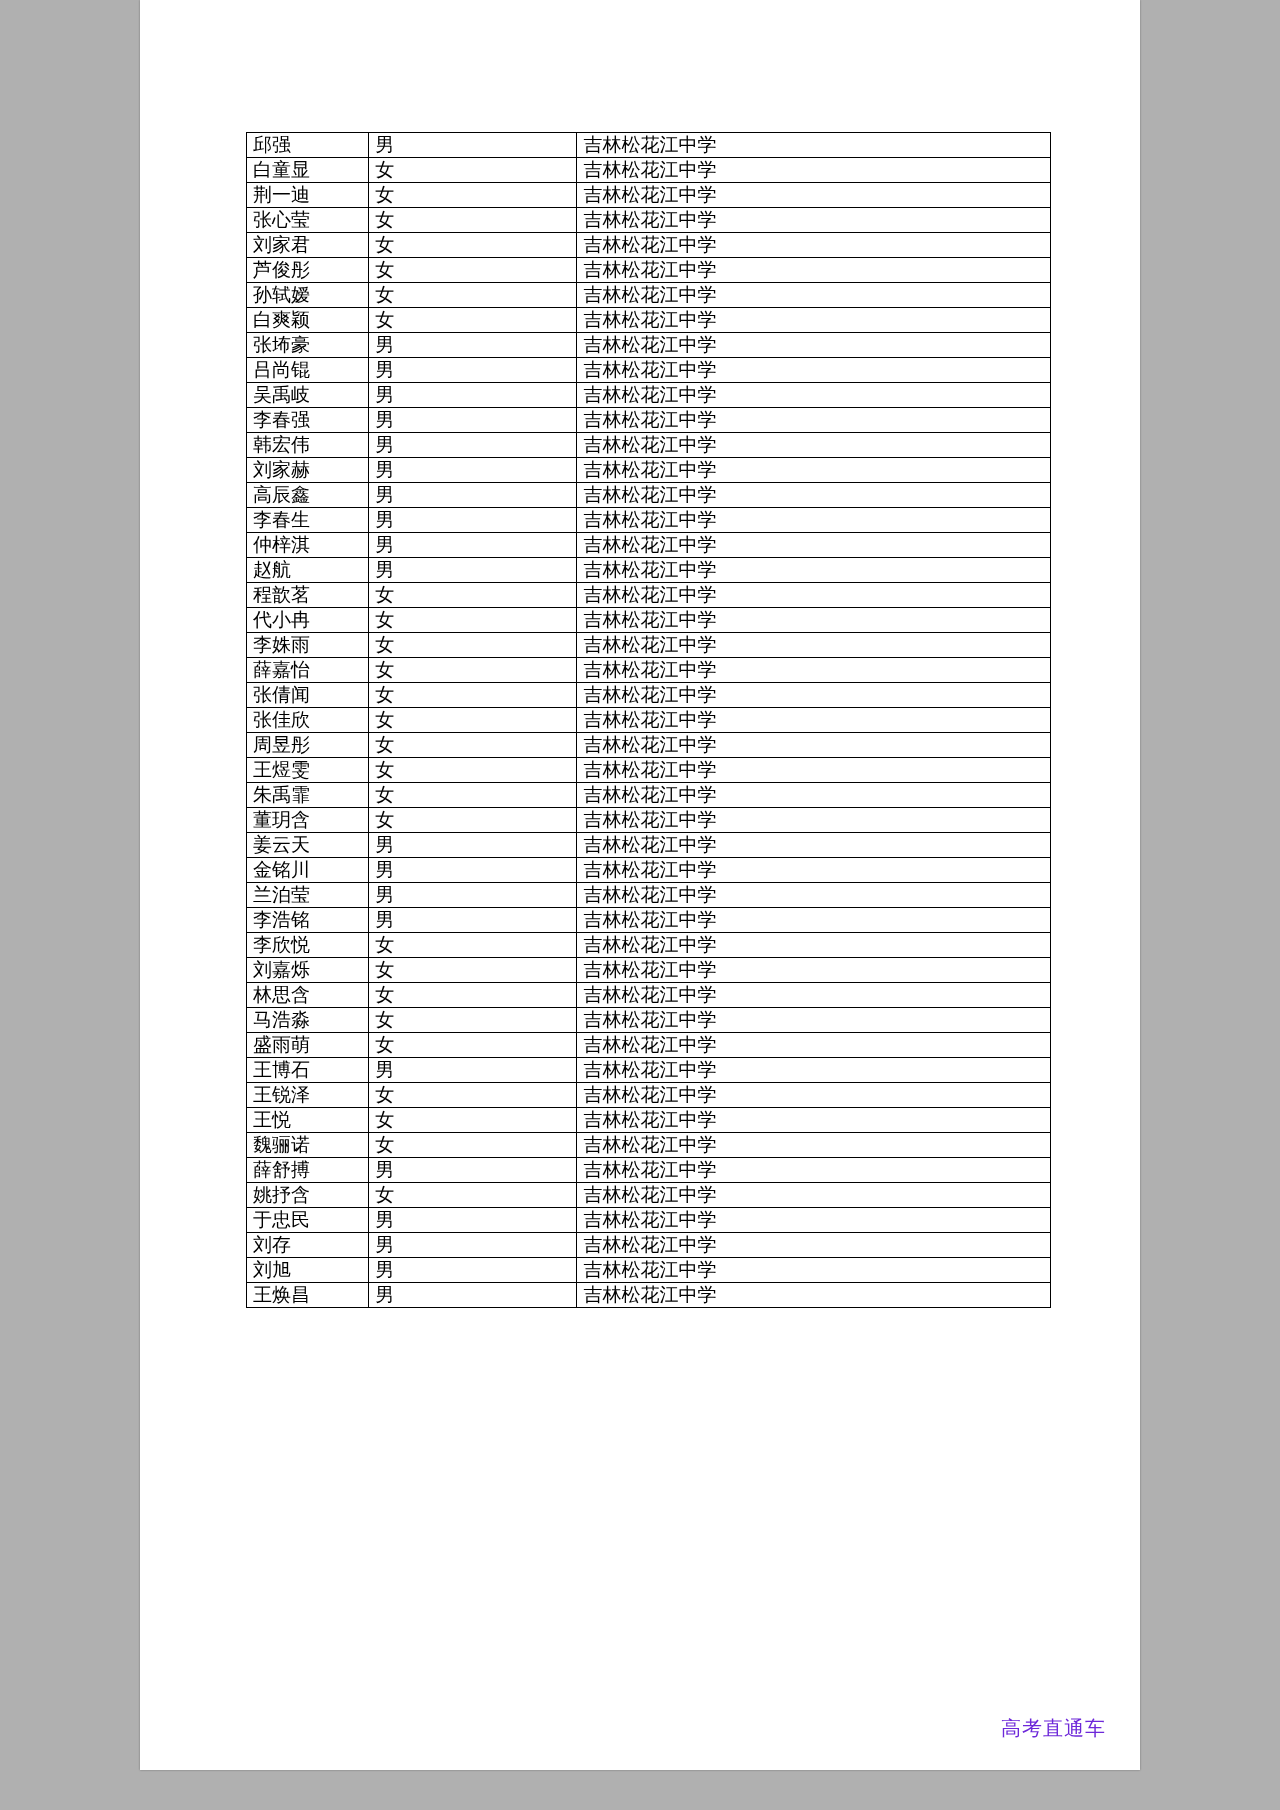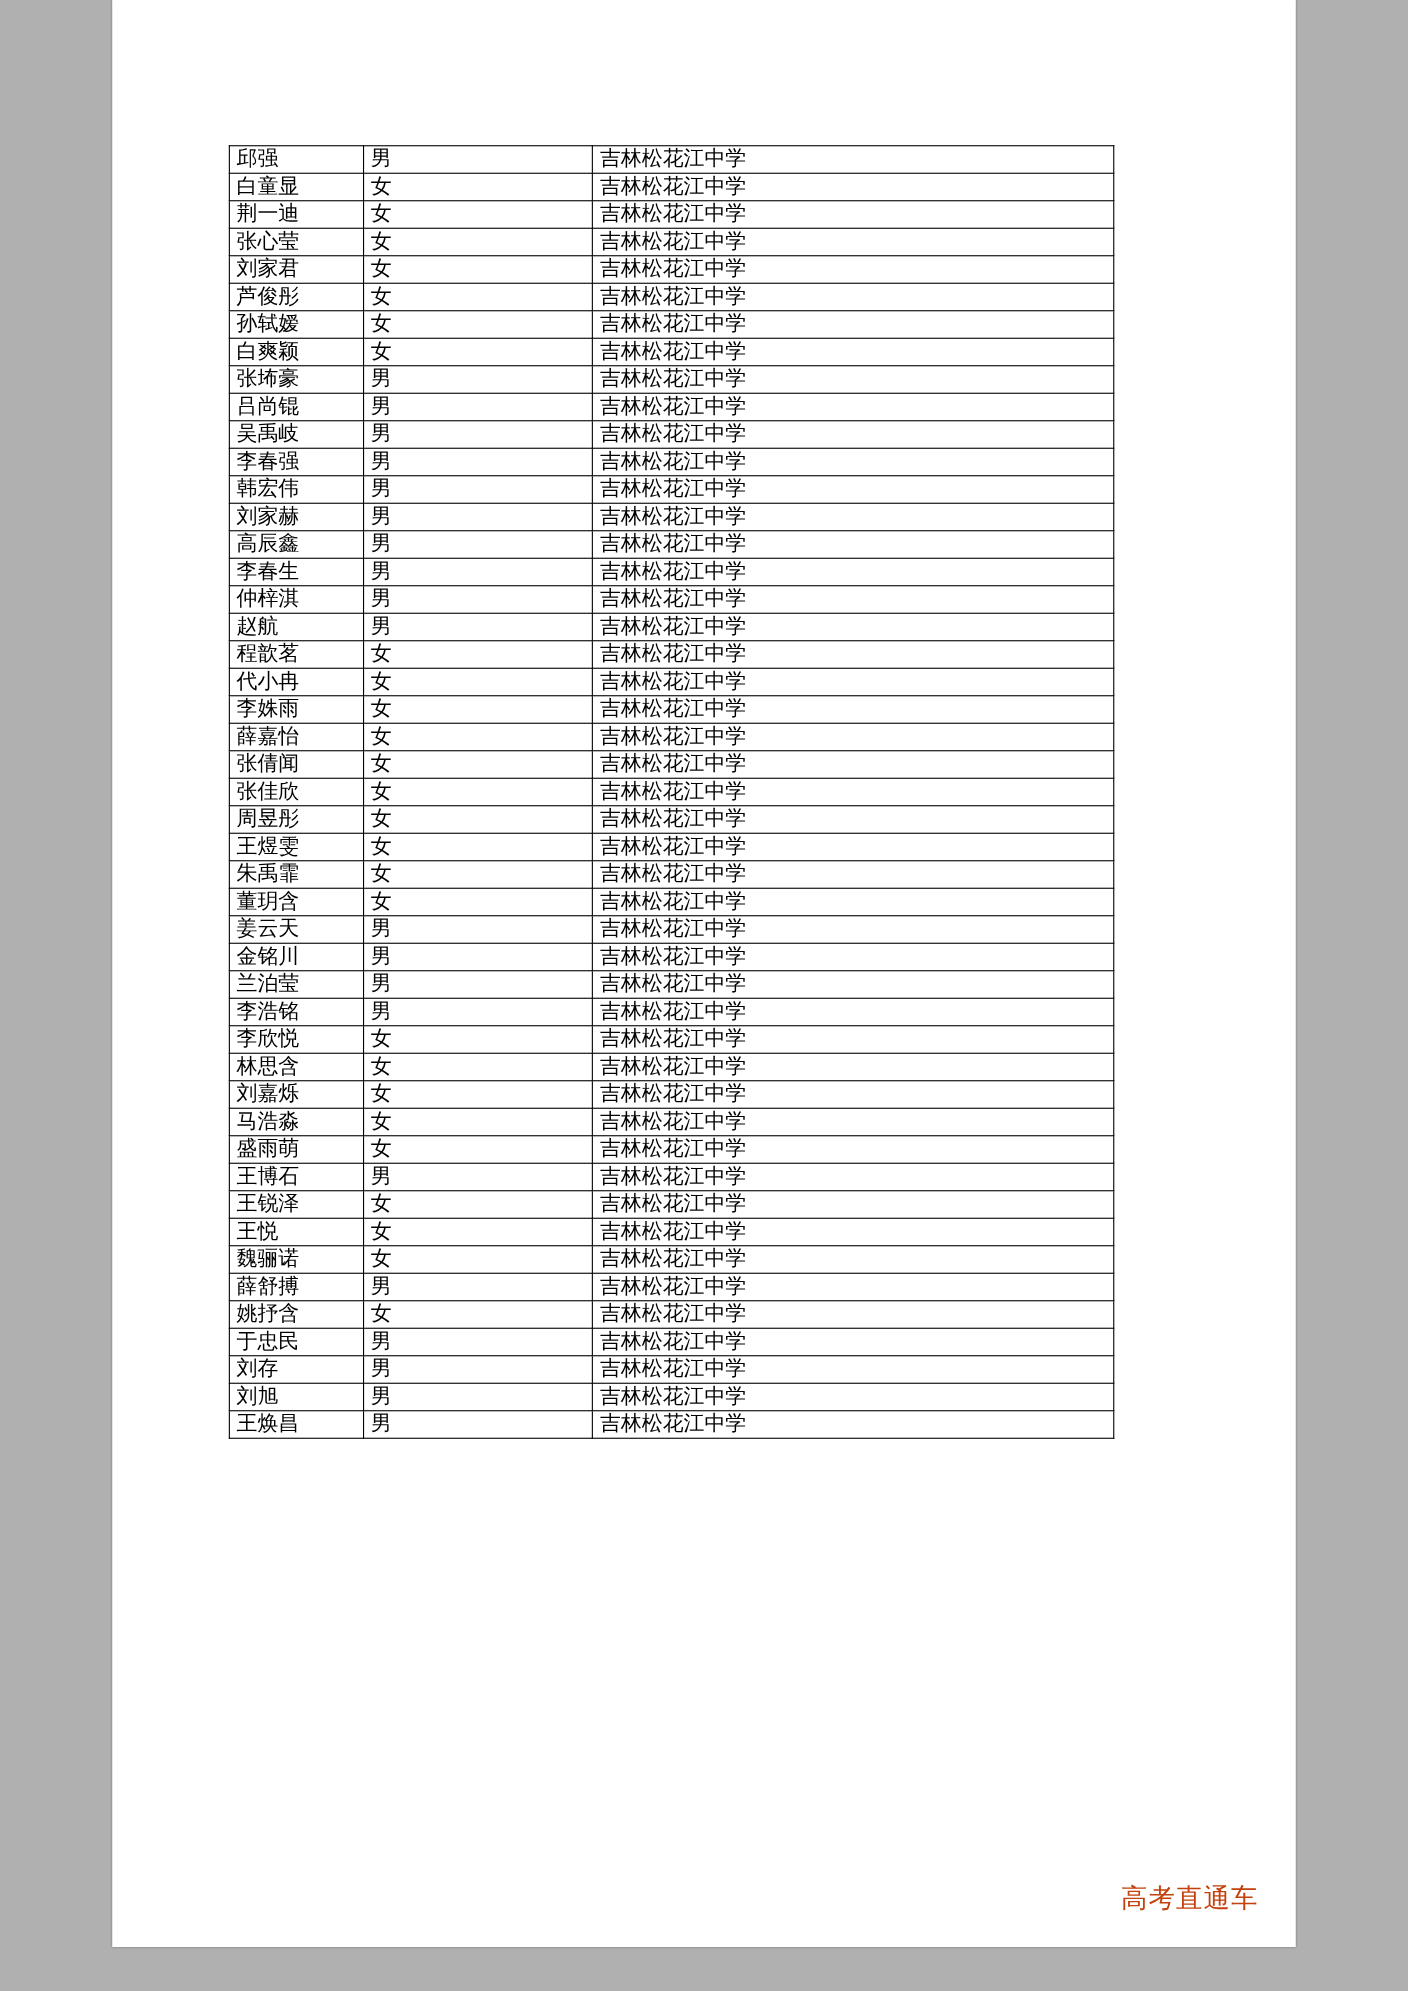--- a/index.html
+++ b/index.html
@@ -7,21 +7,21 @@
     padding: 0;
     background: #b0b0b0;
   }
   body {
     width: 1280px;
     min-height: 1810px;
     font-family: "Liberation Serif", "DejaVu Serif", serif;
   }
   .page {
     position: relative;
-    width: 1076px;
+    width: 1000px;
     min-height: 1770px;
     margin: 0 auto;
     background: #ffffff;
     box-shadow: 0 0 2px rgba(0,0,0,0.35);
     padding: 0;
     box-sizing: border-box;
   }
   .doc-body {
     padding-top: 132px;
     padding-left: 106px;
@@ -46,22 +46,22 @@
   col.c-name   { width: 122px; }
   col.c-gender { width: 208px; }
   col.c-school { width: 473px; }
   td.name   { }
   td.gender { }
   td.school { padding-left: 8px; margin-left: 24px; }
   .watermark {
     position: absolute;
     right: 34px;
     bottom: 28px;
-    font-size: 24px;
-    color: #c2410c;
+    font-size: 20px;
+    color: #6d28d9;
     font-family: "Liberation Sans", sans-serif;
     letter-spacing: 1px;
   }
 </style>
 </head>
 <body>
 
 <div class="page">
   <div class="doc-body">
     <table class="roster">
@@ -230,26 +230,26 @@
             <td class="name">李浩铭</td>
             <td class="gender">男</td>
             <td class="school">吉林松花江中学</td>
           </tr>
           <tr>
             <td class="name">李欣悦</td>
             <td class="gender">女</td>
             <td class="school">吉林松花江中学</td>
           </tr>
           <tr>
+            <td class="name">刘嘉烁</td>
+            <td class="gender">女</td>
+            <td class="school">吉林松花江中学</td>
+          </tr>
+          <tr>
             <td class="name">林思含</td>
-            <td class="gender">女</td>
-            <td class="school">吉林松花江中学</td>
-          </tr>
-          <tr>
-            <td class="name">刘嘉烁</td>
             <td class="gender">女</td>
             <td class="school">吉林松花江中学</td>
           </tr>
           <tr>
             <td class="name">马浩淼</td>
             <td class="gender">女</td>
             <td class="school">吉林松花江中学</td>
           </tr>
           <tr>
             <td class="name">盛雨萌</td>

